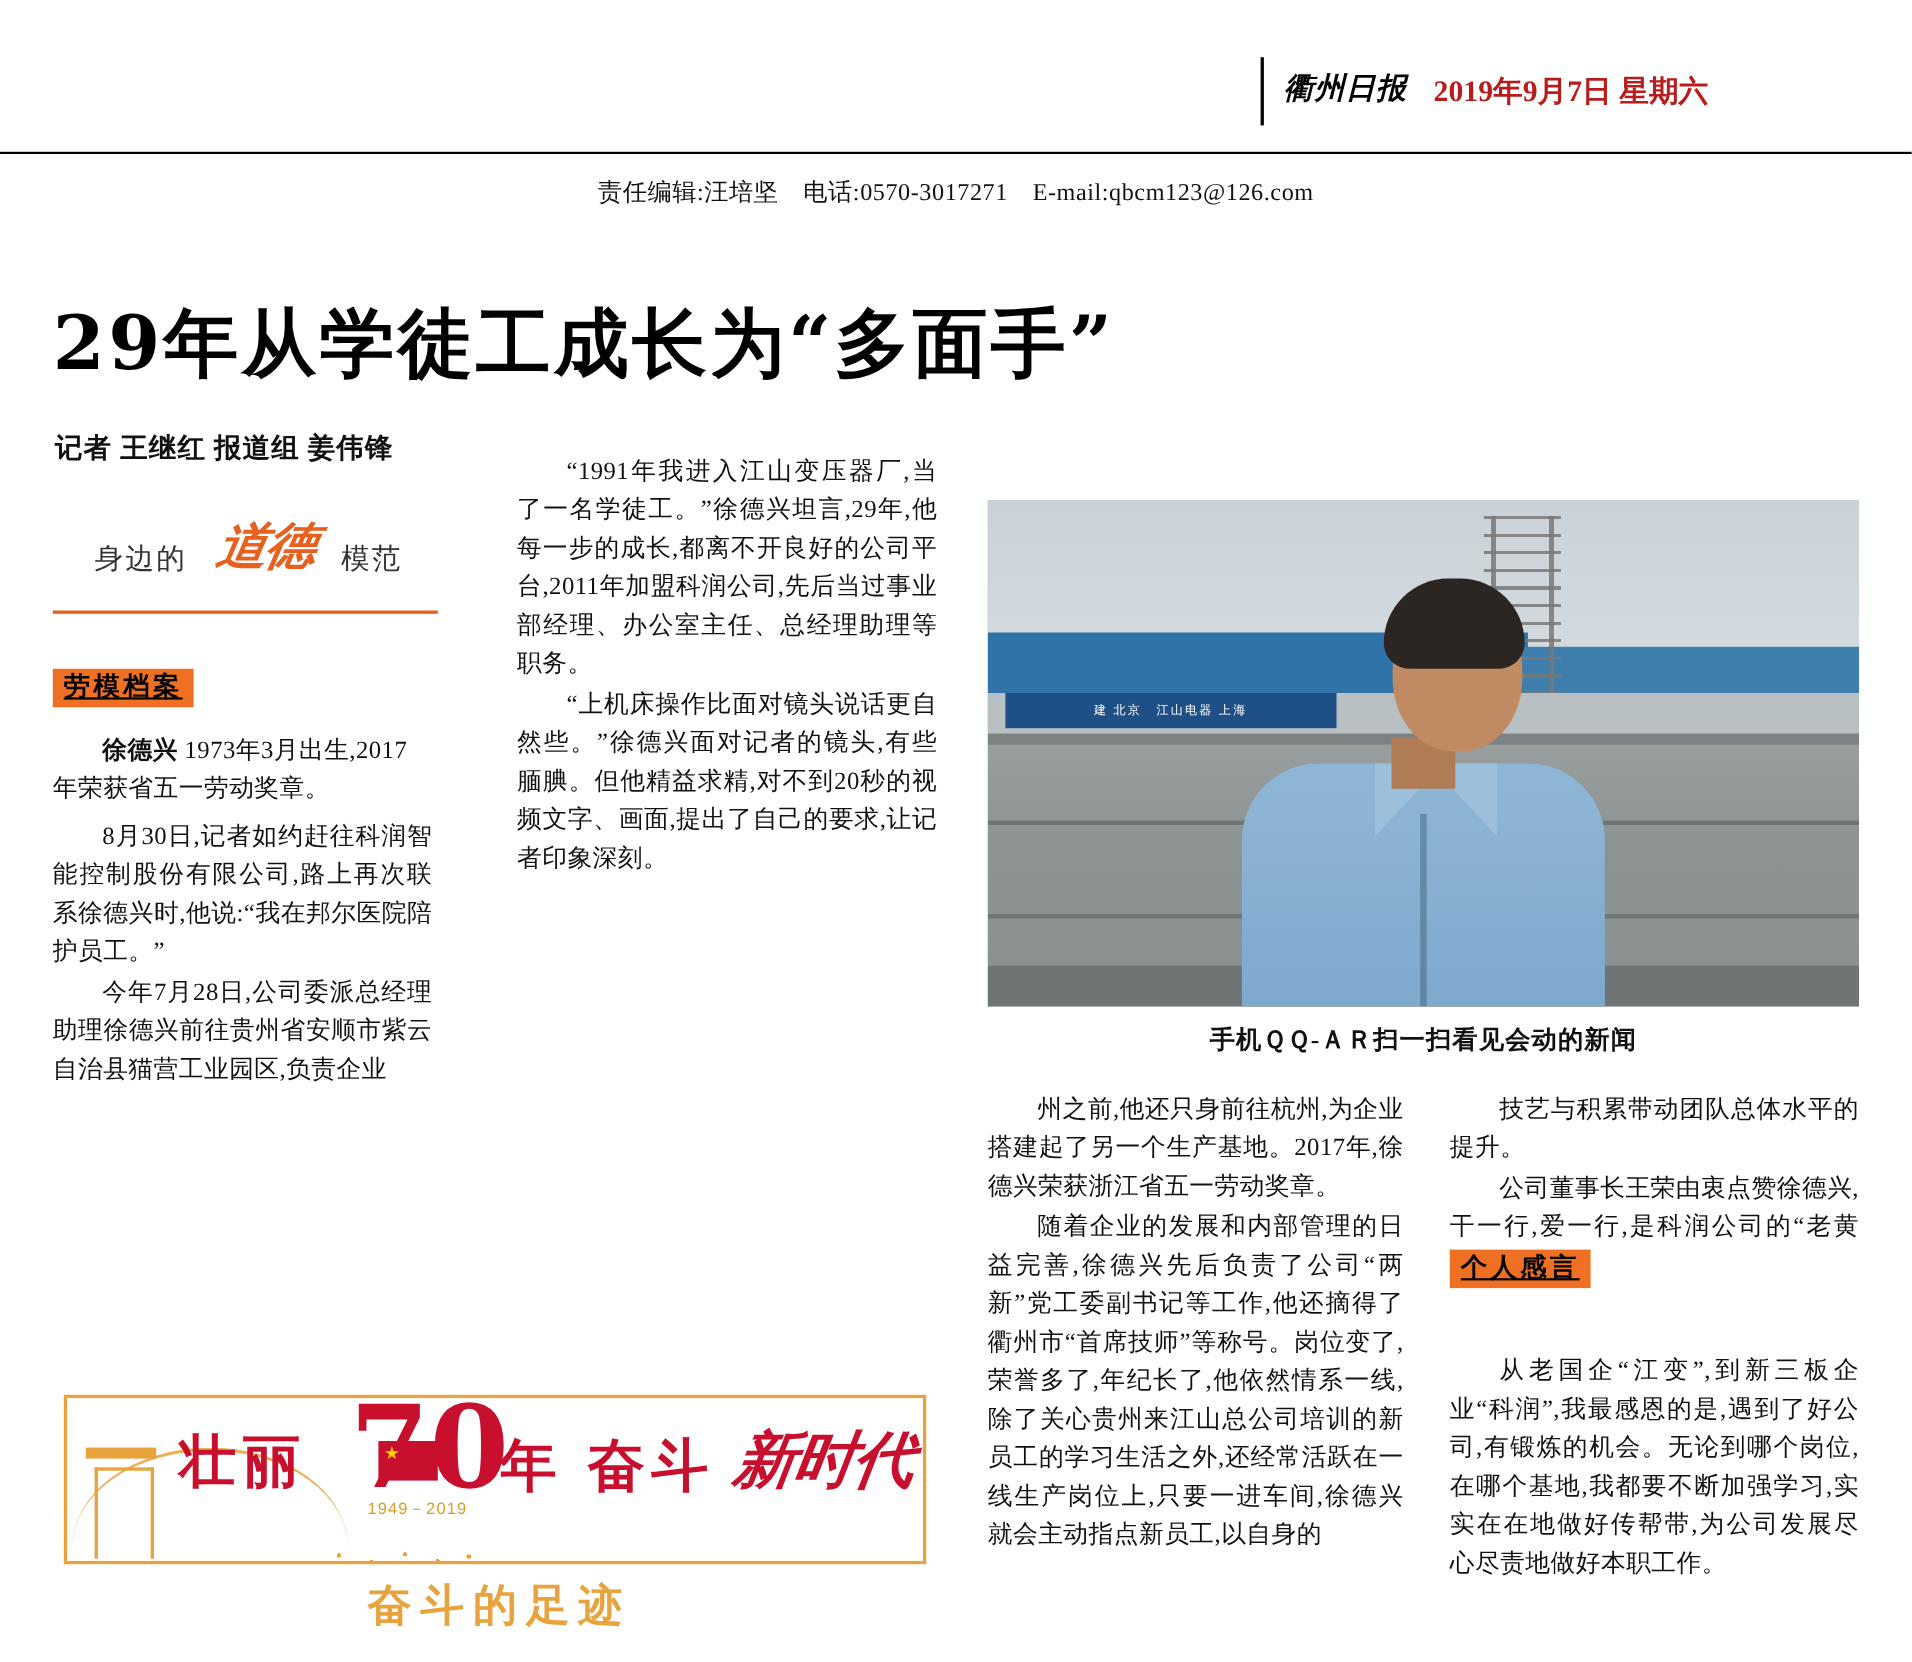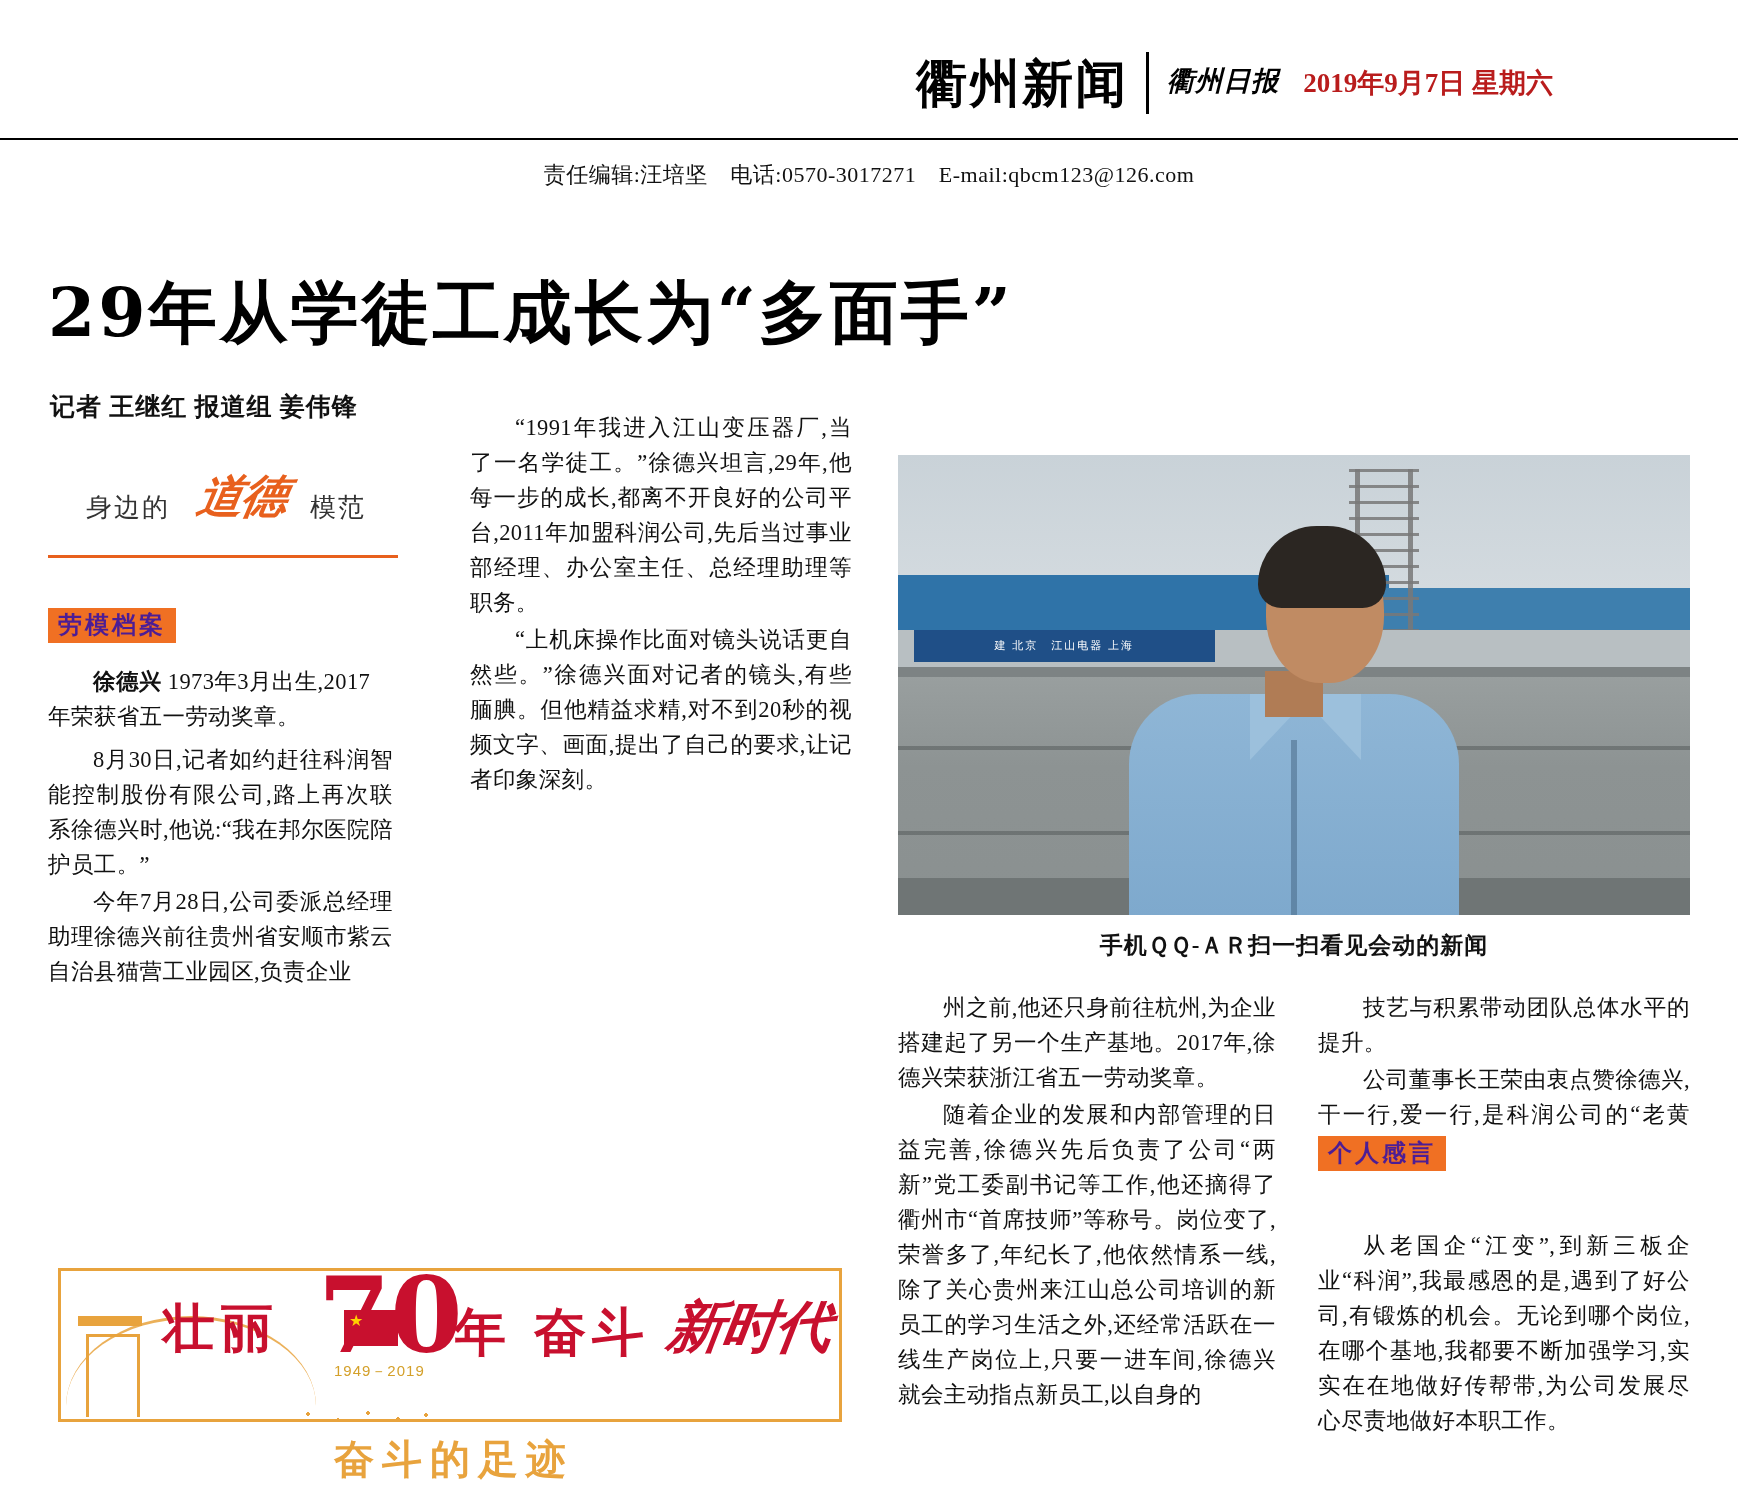--- a/index.html
+++ b/index.html
@@ -171,26 +171,27 @@
     position: absolute;
     left: 48px;
     top: 555px;
     width: 350px;
     height: 3px;
     background: #e8601d;
   }
   .section-badge {
     position: absolute;
     background: #f07023;
-    color: #4c1d95;
+    color: #000000;
     font-size: 24px;
     font-weight: bold;
     letter-spacing: 3px;
     padding: 5px 10px 6px 10px;
     line-height: 1;
+    text-decoration: underline;
   }
   #badge-laomo { left: 48px; top: 608px; }
   #badge-ganyan { left: 1318px; top: 1136px; text-align: center; }
 
   .archive-line {
     position: absolute;
     left: 48px;
     top: 664px;
     width: 345px;
     font-size: 22.5px;
@@ -417,21 +418,20 @@
       radial-gradient(circle 2px at 128px 5px, #e8a33d 99%, transparent);
   }
 </style>
 </head>
 <body>
 
 <div class="page">
 
   <div class="masthead">
     <div class="mast-inner">
-      <div class="mast-title">衢州新闻</div>
       <div class="mast-divider"></div>
       <div class="mast-right">
         <div class="mast-paper">衢州日报</div>
         <div class="mast-date">2019年9月7日 星期六</div>
       </div>
     </div>
     <div class="mast-rule"></div>
     <div class="mast-editor">责任编辑:汪培坚　电话:0570-3017271　E-mail:qbcm123@126.com</div>
   </div>
 

